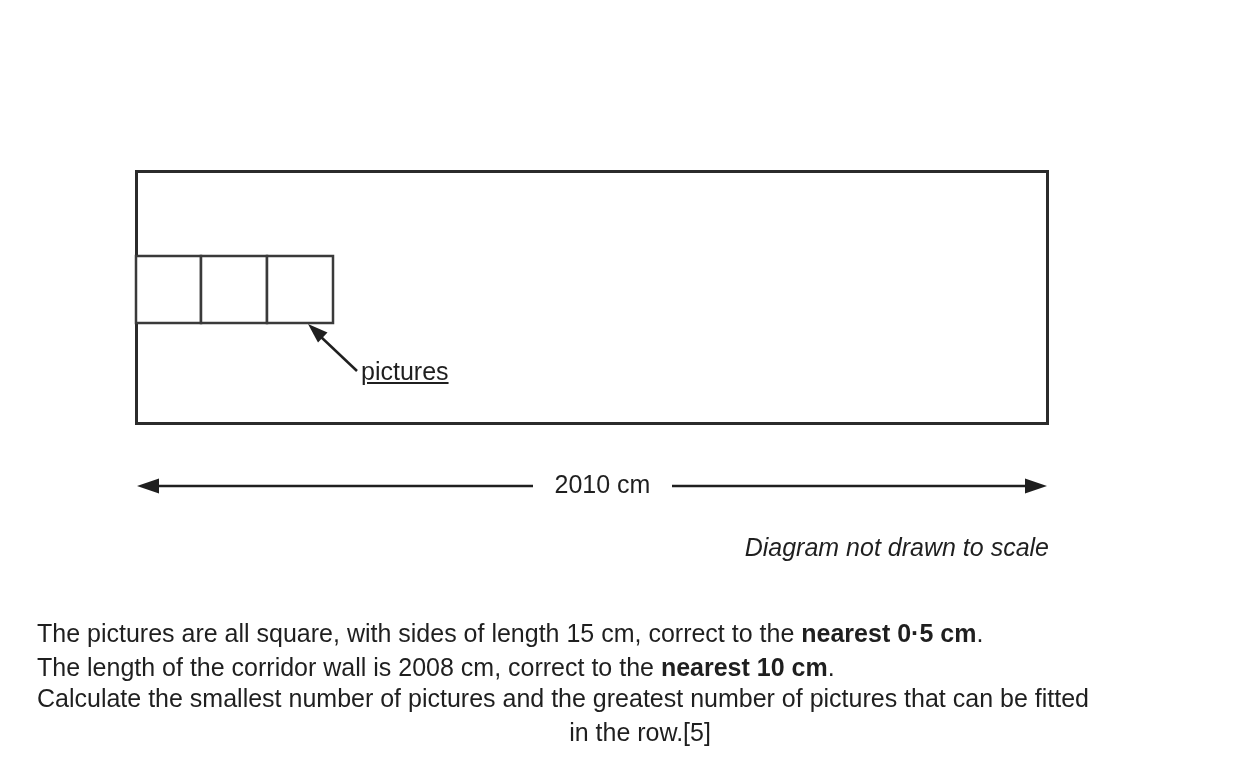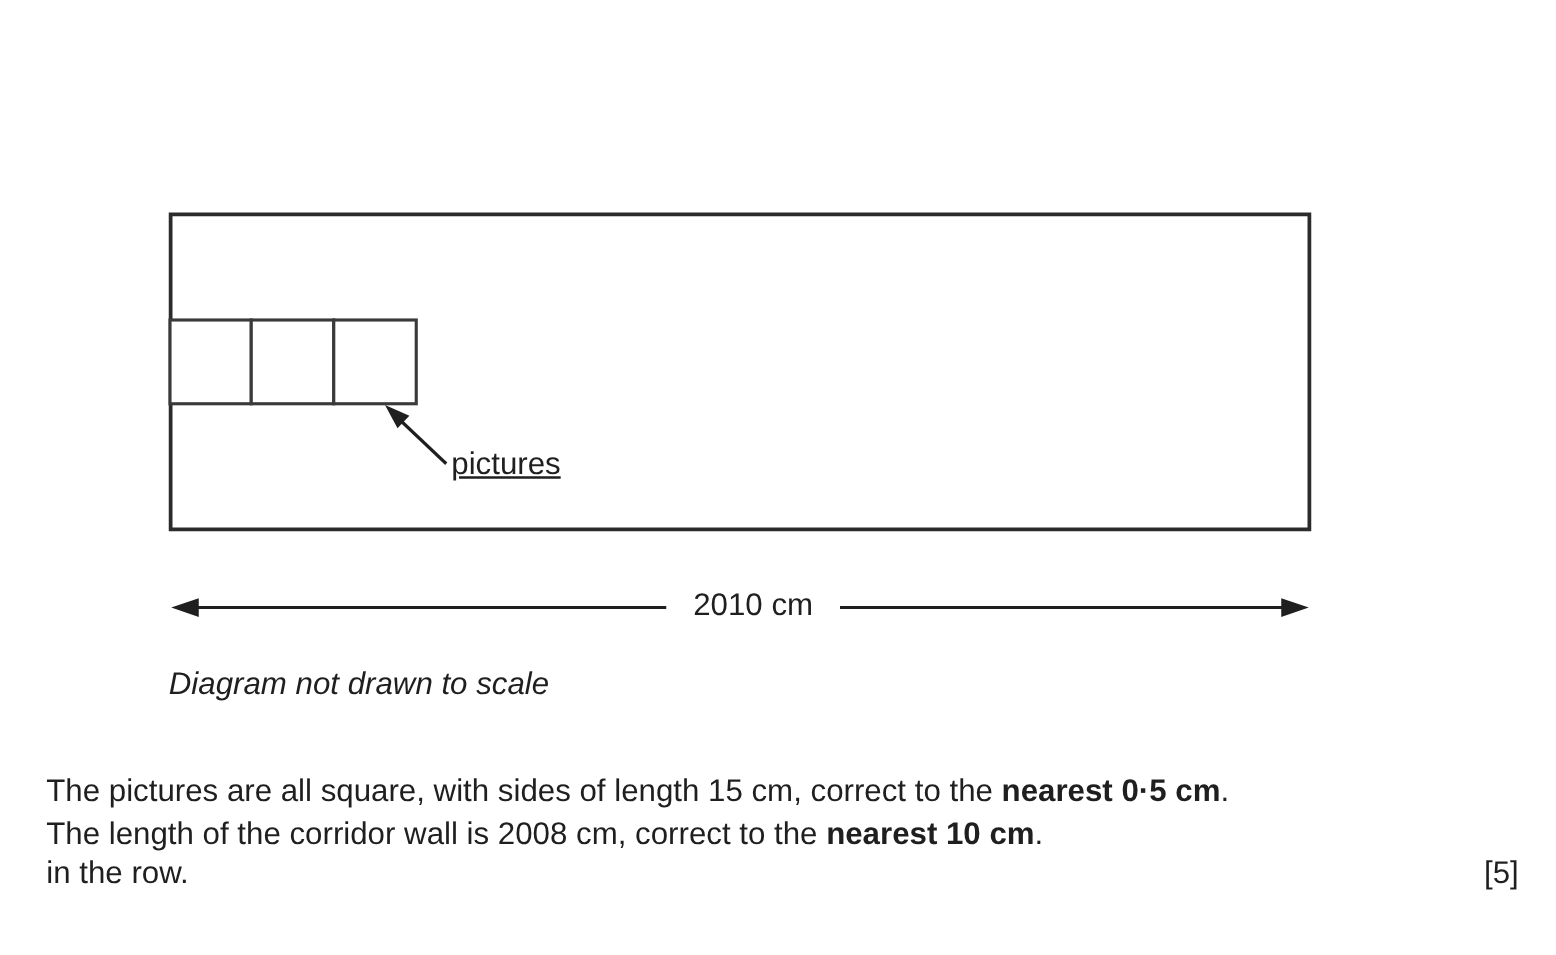--- a/index.html
+++ b/index.html
@@ -24,22 +24,23 @@
     position: absolute;
     left: 37px;
     width: 1185px;
   }
   #intro    { top: 11px; }
   #conds    { top: 616px; }
   #question { top: 681px; width: 1178px; }
   .b { font-weight: bold; }
   .q-line2 {
     display: flex;
-    justify-content: space-between;
+    justify-content: center;
     line-height: 34px;
+    margin-left: 28px;
   }
   #diagram-svg {
     position: absolute;
     left: 0;
     top: 150px;
     width: 1245px;
     height: 440px;
   }
   .diag-label {
     position: absolute;
@@ -50,21 +51,21 @@
   #dim-label {
     left: 533px;
     top: 470px;
     width: 139px;
     text-align: center;
   }
   #scale-caption {
     left: 135px;
     top: 533px;
     width: 914px;
-    text-align: left;
+    text-align: right;
     font-style: italic;
   }
 </style>
 </head>
 <body>
 
 <div id="intro" class="para">
 </div>
 
 <svg id="diagram-svg" viewBox="0 0 1245 440" xmlns="http://www.w3.org/2000/svg">
@@ -87,17 +88,18 @@
 <div id="pictures-label" class="diag-label">pictures</div>
 <div id="dim-label" class="diag-label">2010 cm</div>
 <div id="scale-caption" class="diag-label">Diagram not drawn to scale</div>
 
 <div id="conds" class="para">
   <div class="textline"><span>The pictures are all square, with sides of length 15 cm, correct to the </span><span class="b">nearest 0·5 cm</span><span>.</span></div>
   <div class="textline"><span>The length of the corridor wall is 2008 cm, correct to the </span><span class="b">nearest 10 cm</span><span>.</span></div>
 </div>
 
 <div id="question" class="para">
+  <div class="textline">Calculate the smallest number of pictures and the greatest number of pictures that can be fitted</div>
   <div class="q-line2">
     <span>in the row.</span>
     <span>[5]</span>
   </div>
 </div>
 
 </body></html>

